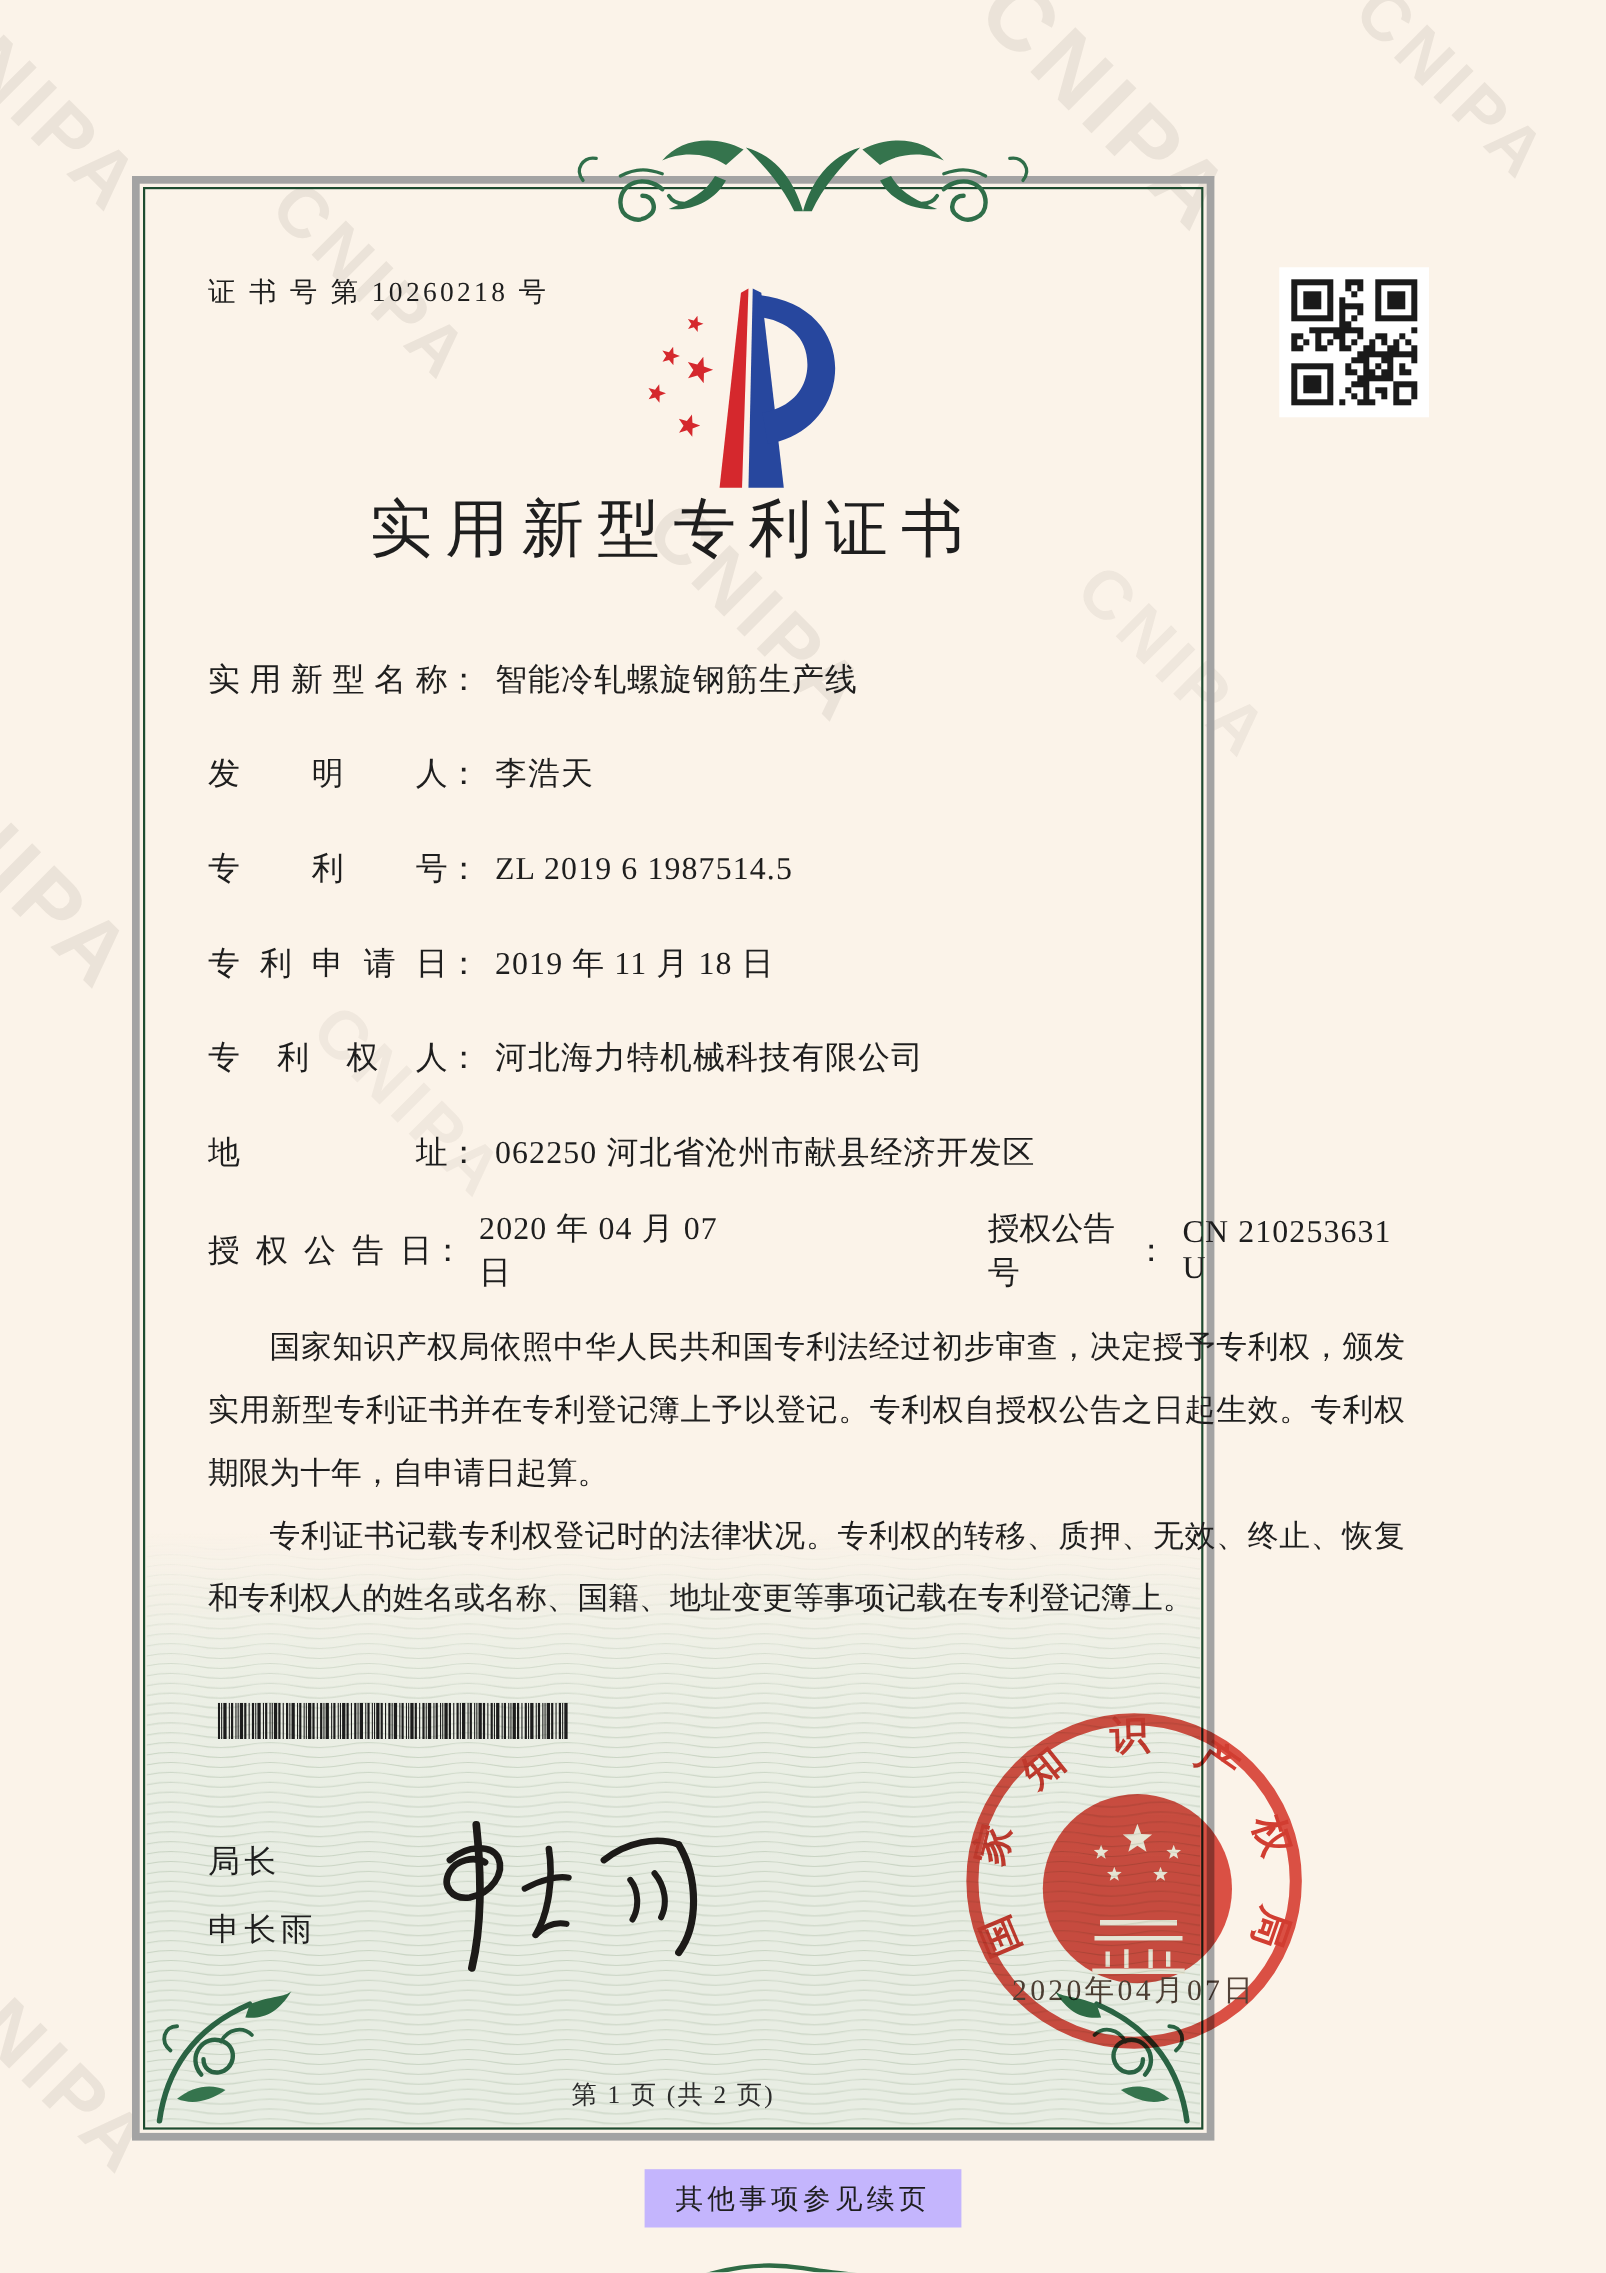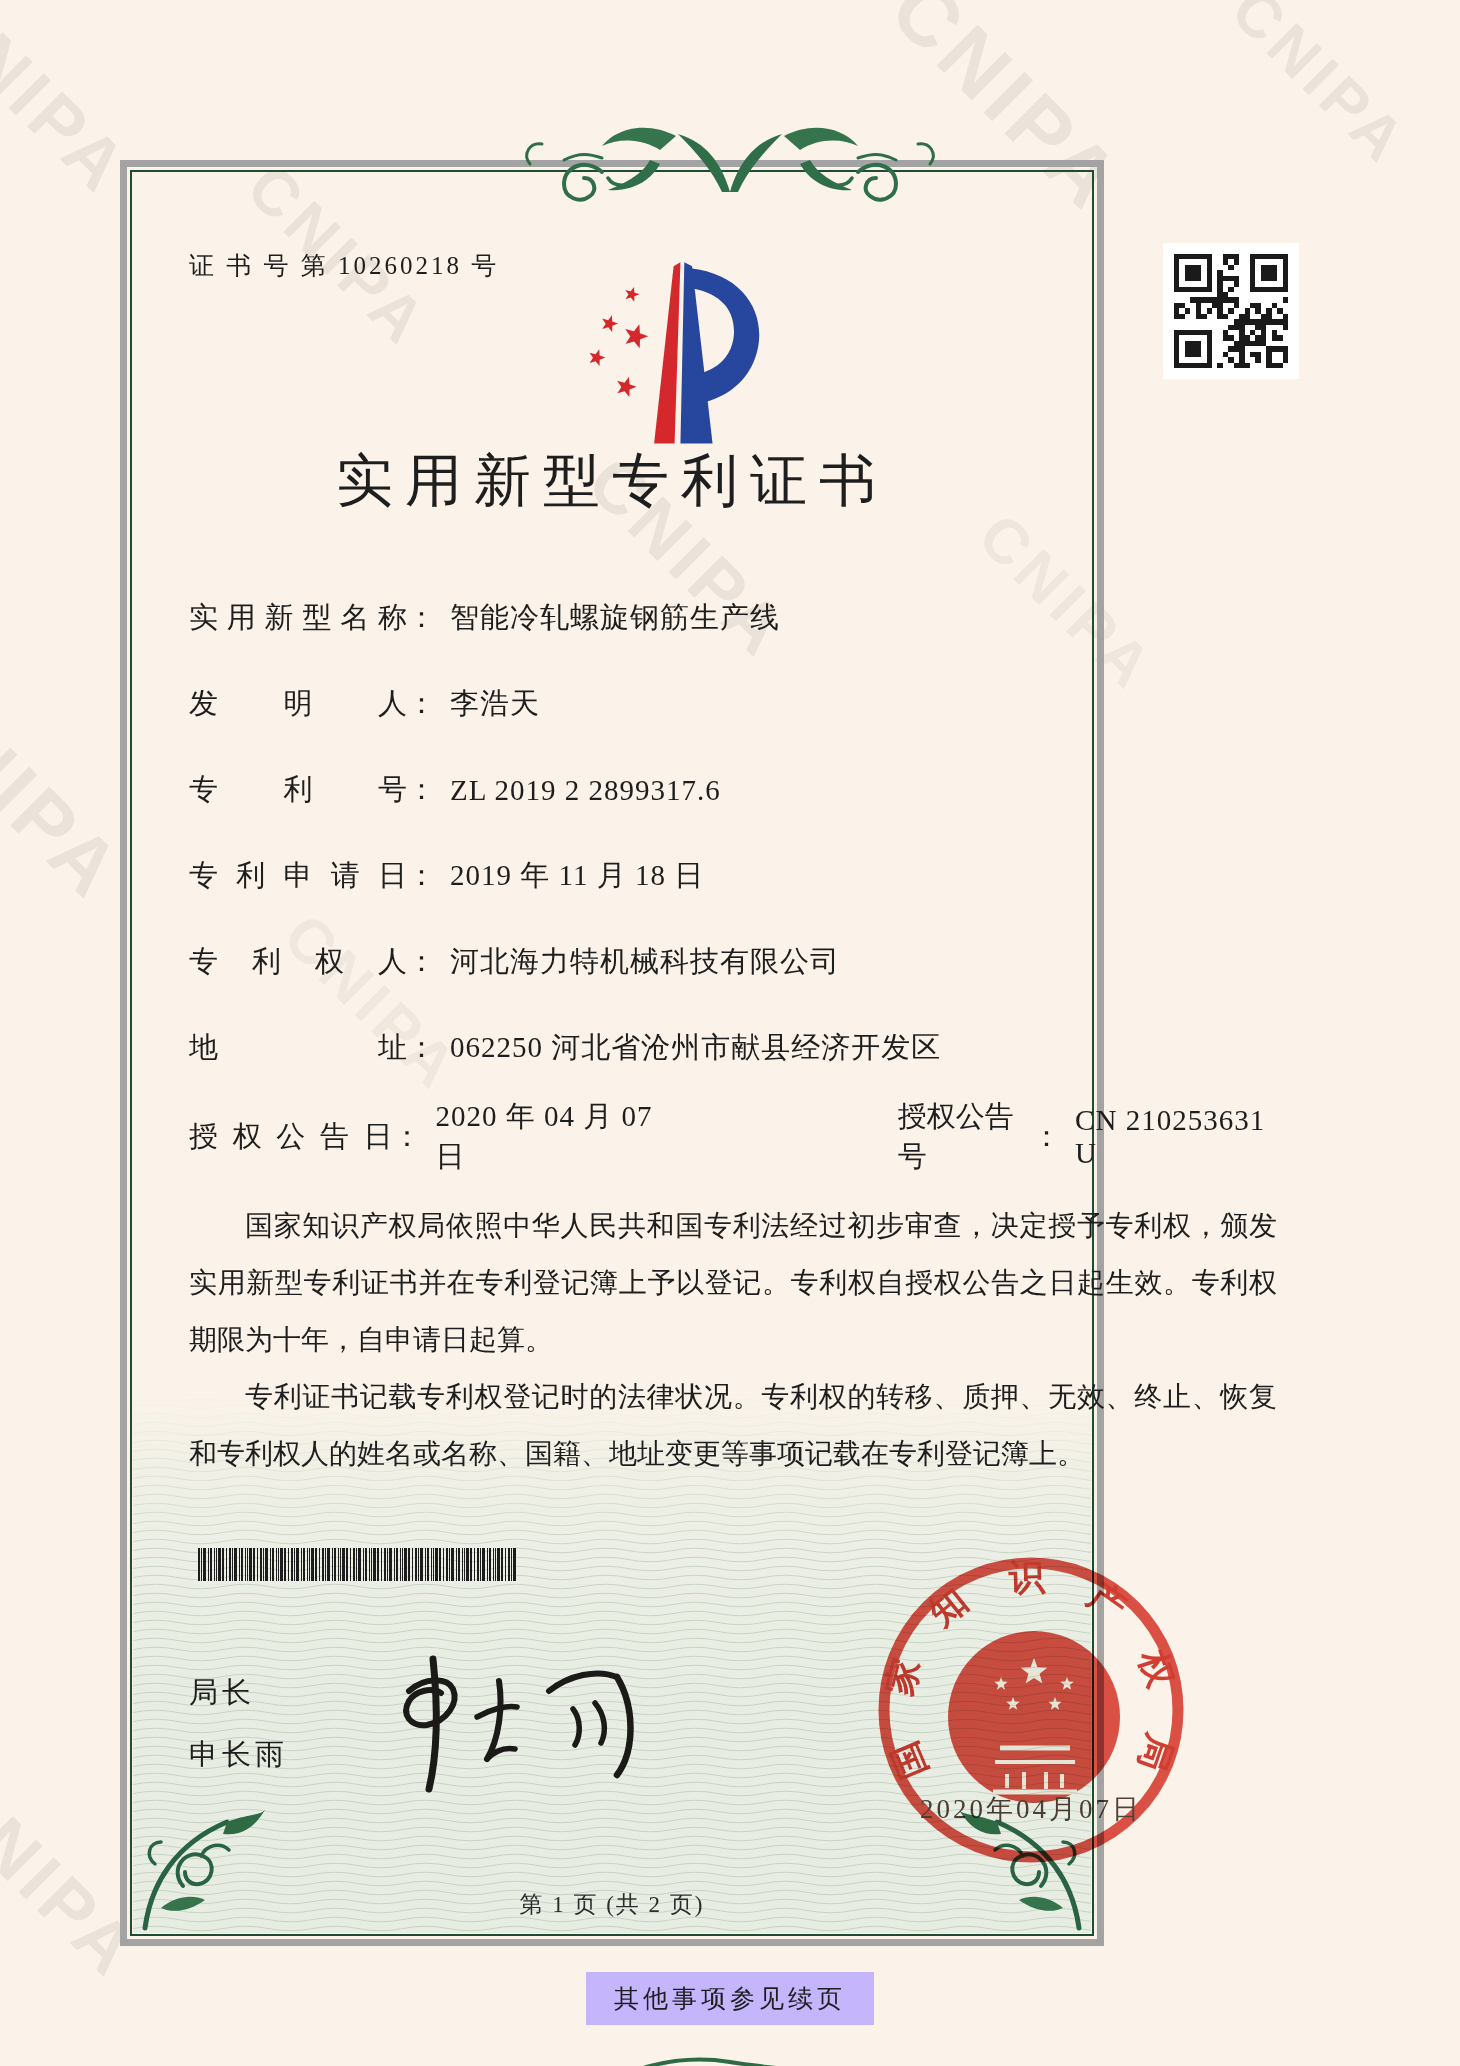--- a/index.html
+++ b/index.html
@@ -273,21 +273,21 @@
         <span class="fvalue">智能冷轧螺旋钢筋生产线</span>
       </div>
       <div class="frow">
         <span class="flabel">发明人</span>
           <span class="fcolon">：</span>
         <span class="fvalue">李浩天</span>
       </div>
       <div class="frow">
         <span class="flabel">专利号</span>
           <span class="fcolon">：</span>
-        <span class="fvalue">ZL 2019 2 2899317.6</span>
+        <span class="fvalue">ZL 2019 6 1987514.5</span>
       </div>
       <div class="frow">
         <span class="flabel">专利申请日</span>
           <span class="fcolon">：</span>
         <span class="fvalue">2019 年 11 月 18 日</span>
       </div>
       <div class="frow">
         <span class="flabel">专利权人</span>
           <span class="fcolon">：</span>
         <span class="fvalue">河北海力特机械科技有限公司</span>

